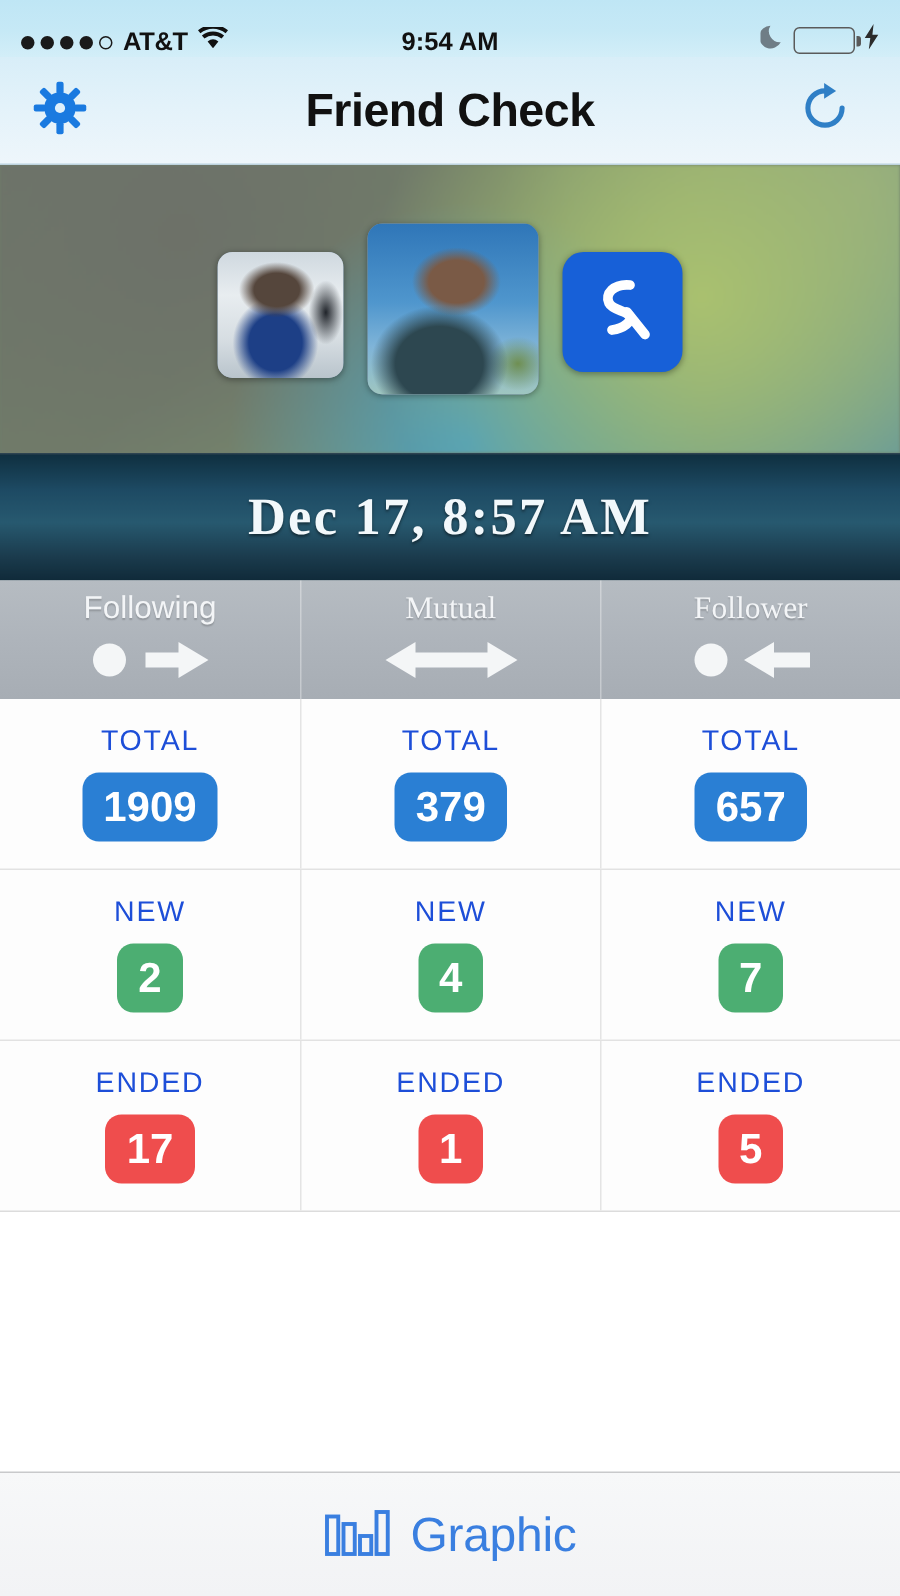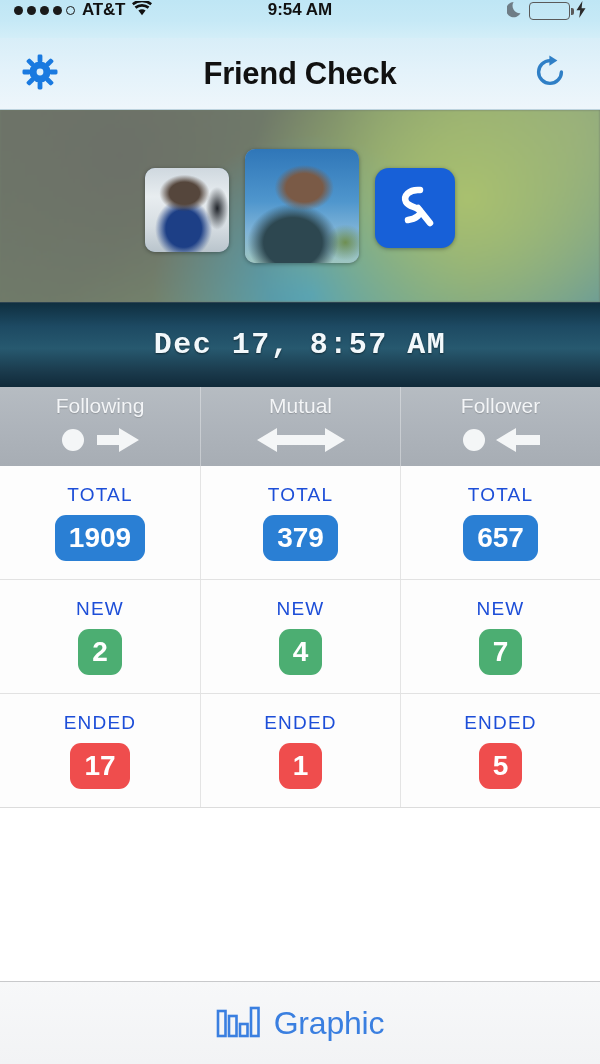--- a/index.html
+++ b/index.html
@@ -16,21 +16,21 @@
     flex-direction: column;
     background: #ffffff;
   }
 
   
   .status-bar {
     height: 38px;
     flex: 0 0 38px;
     background: linear-gradient(to bottom, #bfe6f5 0%, #c6e9f6 55%, #d3eef8 100%);
     display: flex;
-    align-items: flex-start;
+    align-items: flex-end;
     padding: 0 14px;
     box-sizing: border-box;
     position: relative;
   }
   .status-left { display: flex; align-items: center; gap: 7px; }
   .signal-dots { display: flex; align-items: center; gap: 4px; }
   .dot {
     width: 9px; height: 9px; border-radius: 50%;
     background: #1a1a1a;
   }
@@ -160,22 +160,22 @@
   }
 
   
   .timestamp-bar {
     flex: 0 0 84px;
     background: linear-gradient(180deg, #0f2f40 0%, #1d4a63 28%, #27596f 54%, #1a3a4c 82%, #102a39 100%);
     display: flex; align-items: center; justify-content: center;
     border-top: 1px solid rgba(255,255,255,.12);
   }
   .timestamp {
-    font-family: Liberation Mono, monospace;
-    font-size: 30px;
+    font-family: Liberation Serif, serif;
+    font-size: 35px;
     font-weight: bold;
     color: #f2f8fb;
     letter-spacing: 1.5px;
     text-shadow: 0 1px 2px rgba(0,0,0,.5);
   }
 
   
   .table { flex: 0 0 auto; }
   .row {
     display: flex;
@@ -188,21 +188,21 @@
   .row.data { height: 113px; background: #fdfdfd; }
   .row.data + .row.data { border-top: 1px solid #e2e2e2; }
   .row.data:last-child { border-bottom: 1px solid #dcdcdc; }
   .cell {
     flex: 1 1 33.333%;
     display: flex; flex-direction: column;
     align-items: center; justify-content: center;
     position: relative;
     box-sizing: border-box;
   }
-  .row.header .cell + .cell { border-left: 1px solid rgba(255,255,255,.35); }
+  .row.header .cell + .cell { border-left: 1px solid rgba(255,255,255,.35); font-family: Liberation Serif, serif; }
   .row.data .cell + .cell { border-left: 1px solid #e4e4e4; }
 
   .col-title {
     font-size: 21px;
     color: #f3f5f7;
     margin-bottom: 7px;
     text-shadow: 0 1px 1px rgba(0,0,0,.18);
   }
   .col-icon { display: block; }
 

